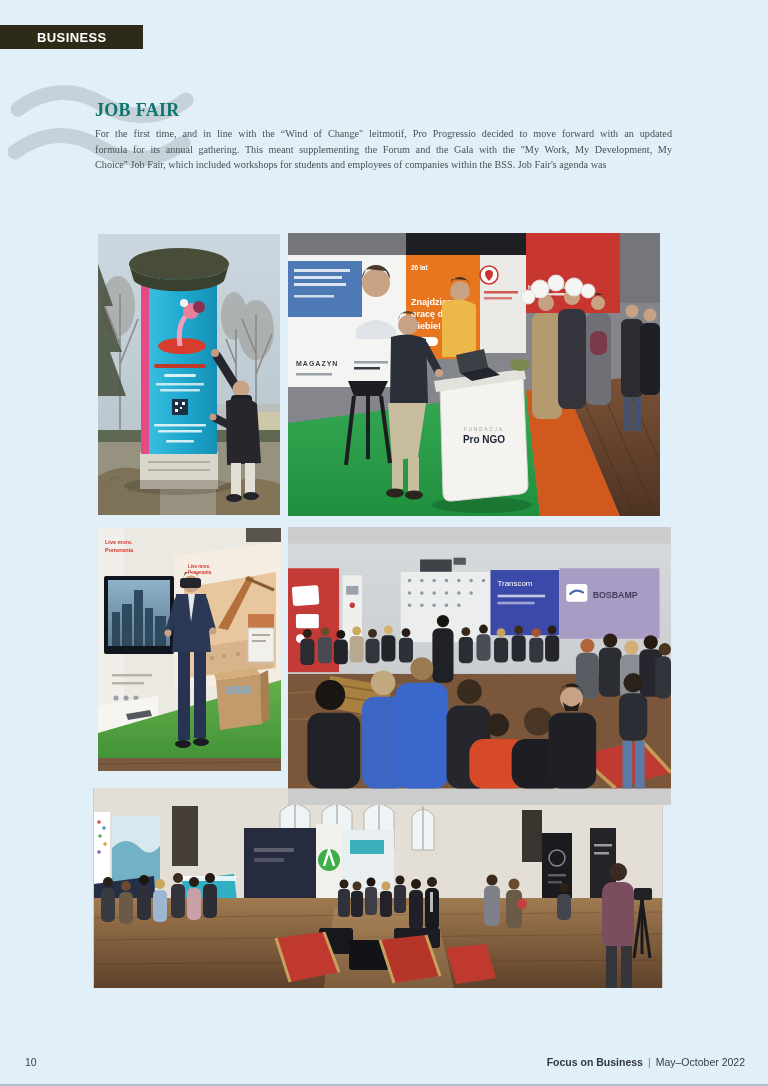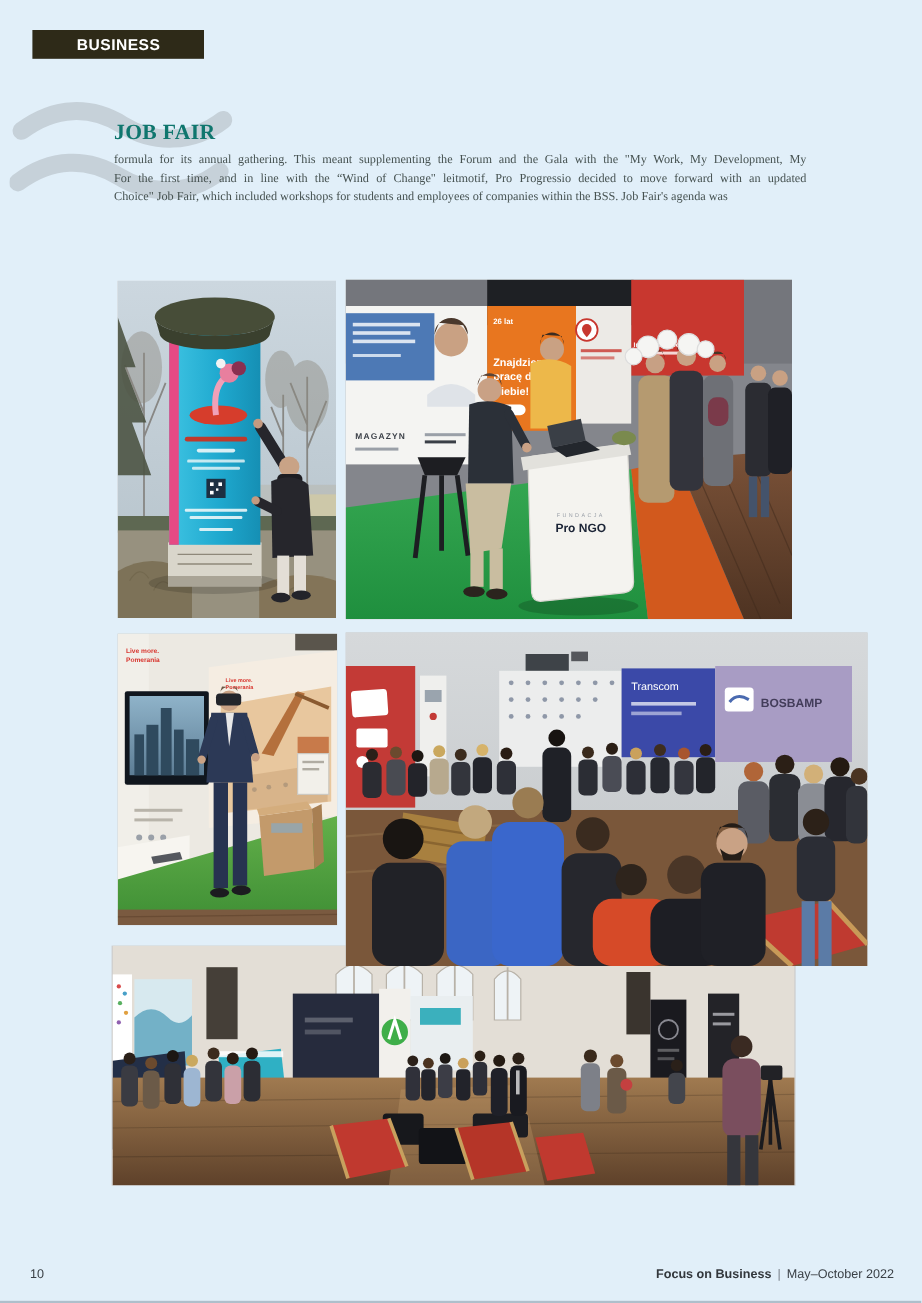--- a/index.html
+++ b/index.html
@@ -1,33 +1,33 @@
 <!DOCTYPE html>
 <html><head>
 <meta charset="utf-8">
 <style>
   html,body { margin:0; padding:0; background:#e1eff9; }
   .page { position:relative; width:768px; height:1086px; background:#e1eff9; overflow:hidden;
           font-family:"Liberation Sans",sans-serif; }
   .badge { position:absolute; left:0; top:25px; width:143px; height:24px; background:#2e2a18;
            color:#ffffff; display:flex; align-items:center; padding-left:37px; box-sizing:border-box;
-           font-weight:bold; font-size:13px; letter-spacing:.4px;margin-left:27px; }
+           font-weight:bold; font-size:13px; letter-spacing:.4px; }
   .waves { position:absolute; left:8px; top:84px; }
   .title { position:absolute; left:95px; top:100px; margin:0; font-family:"Liberation Serif",serif;
            font-weight:bold; font-size:18px; color:#0f766e; letter-spacing:.3px; }
   .body-text { position:absolute; left:95px; top:126px; width:577px; font-family:"Liberation Serif",serif;
                font-size:10.2px; line-height:15.7px; color:#465251; }
   .body-text .line { text-align:justify; text-align-last:justify; white-space:normal; overflow:hidden; height:15.7px; }
   .body-text .line:last-child { text-align-last:auto; }
   figure.photo { position:absolute; margin:0; overflow:hidden; background:#cccccc; }
   figure.photo svg { display:block; width:100%; height:100%; }
   #photo-a { left:98px;  top:234px; width:182px; height:281px; }
   #photo-b { left:288px; top:233px; width:372px; height:283px; }
   #photo-c { left:98px;  top:528px; width:183px; height:243px; }
-  #photo-d { left:288px; top:527px; width:435px; height:278px; z-index:2; }
+  #photo-d { left:288px; top:527px; width:383px; height:278px; z-index:2; }
   #photo-e { left:93px;  top:788px; width:570px; height:200px; z-index:1; }
   .footer-left  { position:absolute; left:25px; top:1056px; font-size:10.5px; color:#3a4046; }
   .footer-right { position:absolute; right:23px; top:1056px; font-size:10.5px; color:#3a4046;
                   display:flex; gap:5px; align-items:flex-end; }
   .footer-right .pub { font-weight:bold; color:#32373c; }
   .footer-right .sep { color:#7a828c; font-weight:normal; }
   .bottom-edge { position:absolute; left:0; bottom:0; width:768px; height:2px; background:#aebfcb; }
   svg text { font-family:"Liberation Sans",sans-serif; }
 </style>
 </head>
@@ -41,22 +41,22 @@
 
   <svg class="waves" width="186" height="92" viewBox="0 0 186 92" aria-hidden="true">
     <g fill="none" stroke="#c6d1d9" stroke-width="15" stroke-linecap="round">
       <path d="M10 25 C 38 4, 68 4, 94 20 C 120 36, 152 36, 178 16"></path>
       <path d="M7 68 C 35 47, 65 47, 91 63 C 117 79, 149 79, 175 59"></path>
     </g>
   </svg>
 
   <h1 class="title">JOB FAIR</h1>
   <div class="body-text">
+    <div class="line">For the first time, and in line with the “Wind of Change" leitmotif, Pro Progressio decided to move forward with an updated</div>
     <div class="line">formula for its annual gathering. This meant supplementing the Forum and the Gala with the "My Work, My Development, My</div>
-    <div class="line">For the first time, and in line with the “Wind of Change" leitmotif, Pro Progressio decided to move forward with an updated</div>
     <div class="line">Choice" Job Fair, which included workshops for students and employees of companies within the BSS. Job Fair's agenda was</div>
   </div>
 
   <figure class="photo" id="photo-a">
     <svg viewBox="0 0 182 281" role="img" aria-hidden="true">
       <defs>
         <linearGradient id="aSky" x1="0" y1="0" x2="0" y2="1">
           <stop offset="0" stop-color="#ccd7df"></stop>
             <stop offset="1" stop-color="#b4c1c9"></stop>
         </linearGradient>

